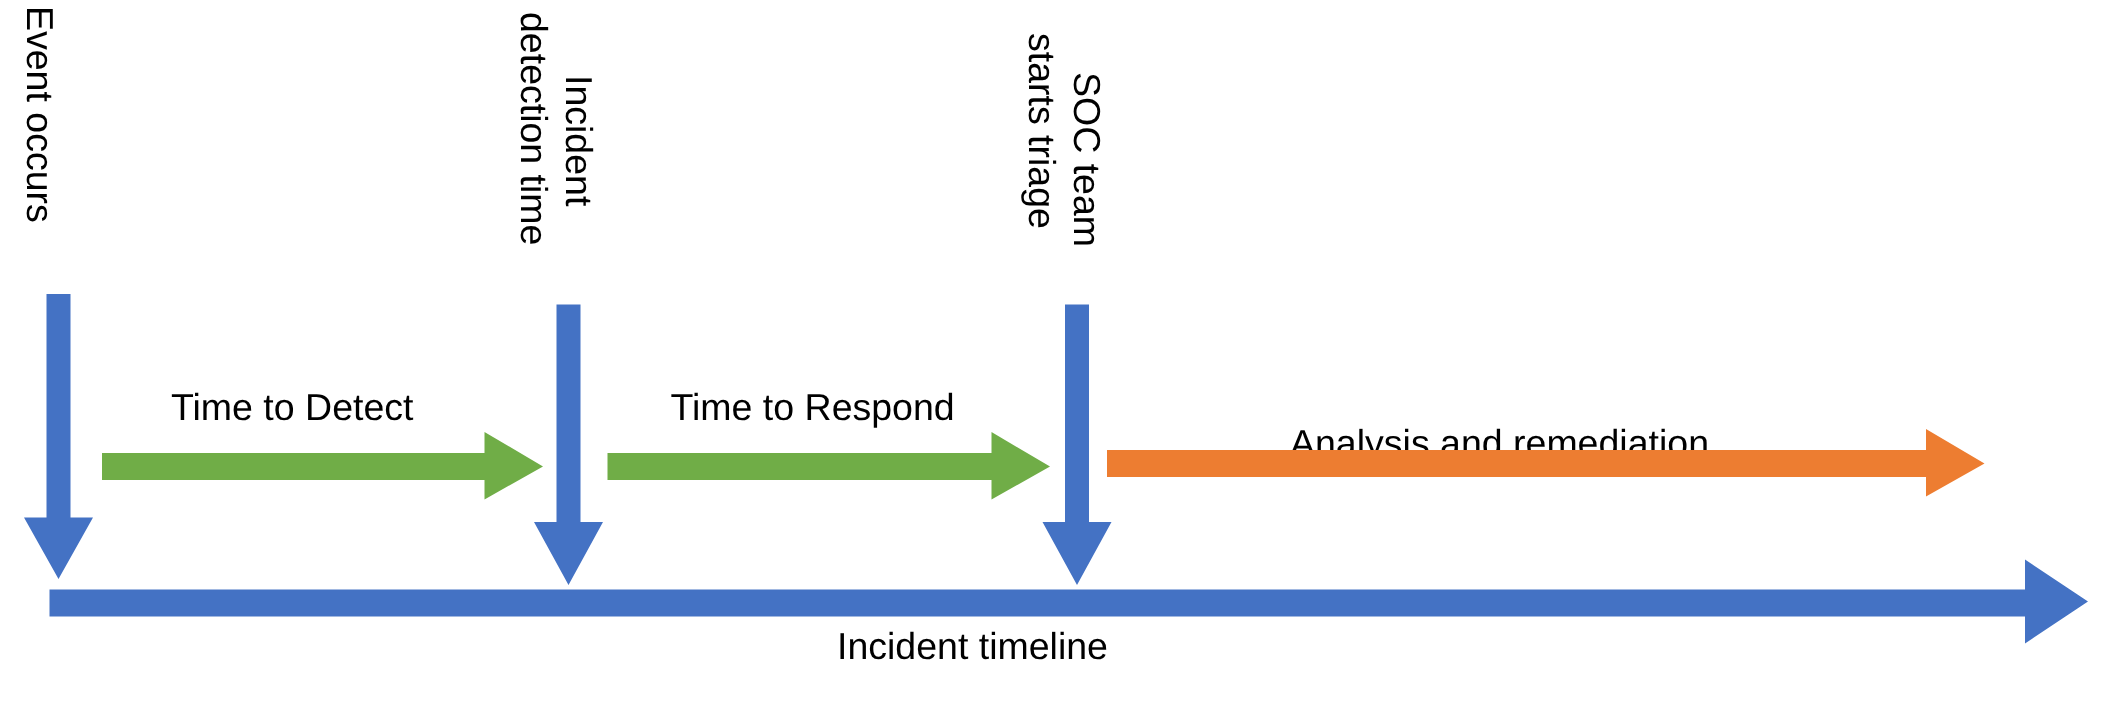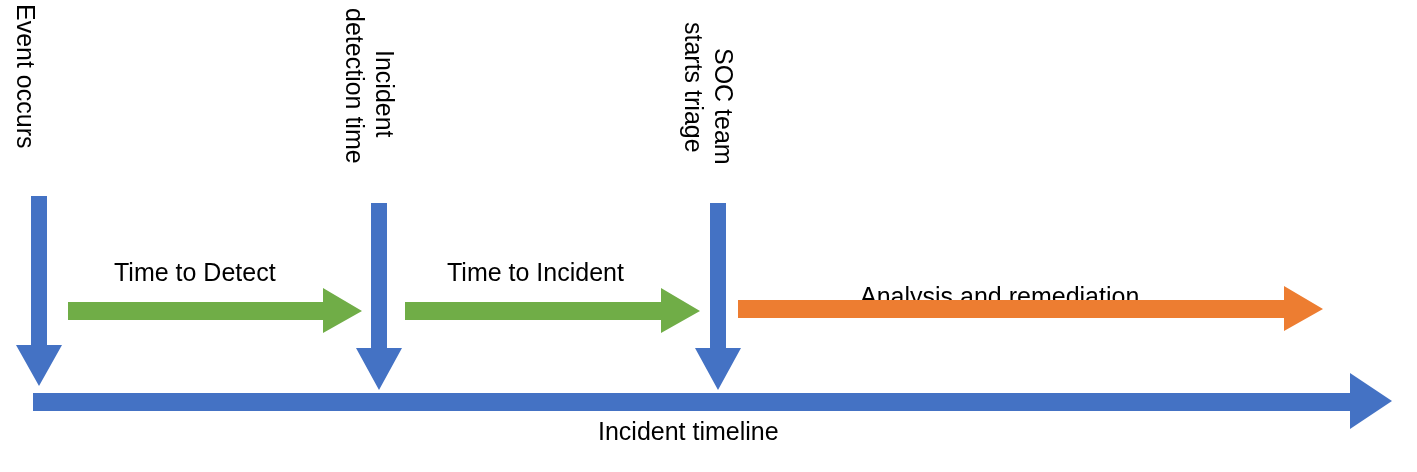--- a/index.html
+++ b/index.html
@@ -54,24 +54,24 @@
 
   <div class="vlabel" style="left:38px; top:4px;">Event occurs</div>
 
   <div class="vlabel" style="left:367px; top:8px;">detection time</div>
   <div class="vlabel" style="left:397px; top:50px;">Incident</div>
 
   <div class="vlabel" style="left:706px; top:22px;">starts triage</div>
   <div class="vlabel" style="left:736px; top:48px;">SOC team</div>
 
   <div class="hlabel" style="left:114px; top:260px;">Time to Detect</div>
-  <div class="hlabel" style="left:447px; top:260px;">Time to Incident</div>
+  <div class="hlabel" style="left:447px; top:260px;">Time to Respond</div>
   <div class="hlabel" style="left:860px; top:260px;margin-top:24px;">Analysis and remediation</div>
 
-  <div class="timeline-label" style="left:558px; top:417px;margin-left:40px;">Incident timeline</div>
+  <div class="timeline-label" style="left:558px; top:417px;">Incident timeline</div>
 
   <svg class="layer" viewBox="0 0 1417 472" xmlns="http://www.w3.org/2000/svg">
 
     <g>
       <path d="M31,196 L47,196 L47,345 L62,345 L39,386 L16,345 L31,345 Z" fill="#4472C4"></path>
     </g>
 
     <g>
       <path d="M371,203 L387,203 L387,348 L402,348 L379,390 L356,348 L371,348 Z" fill="#4472C4"></path>
     </g>

